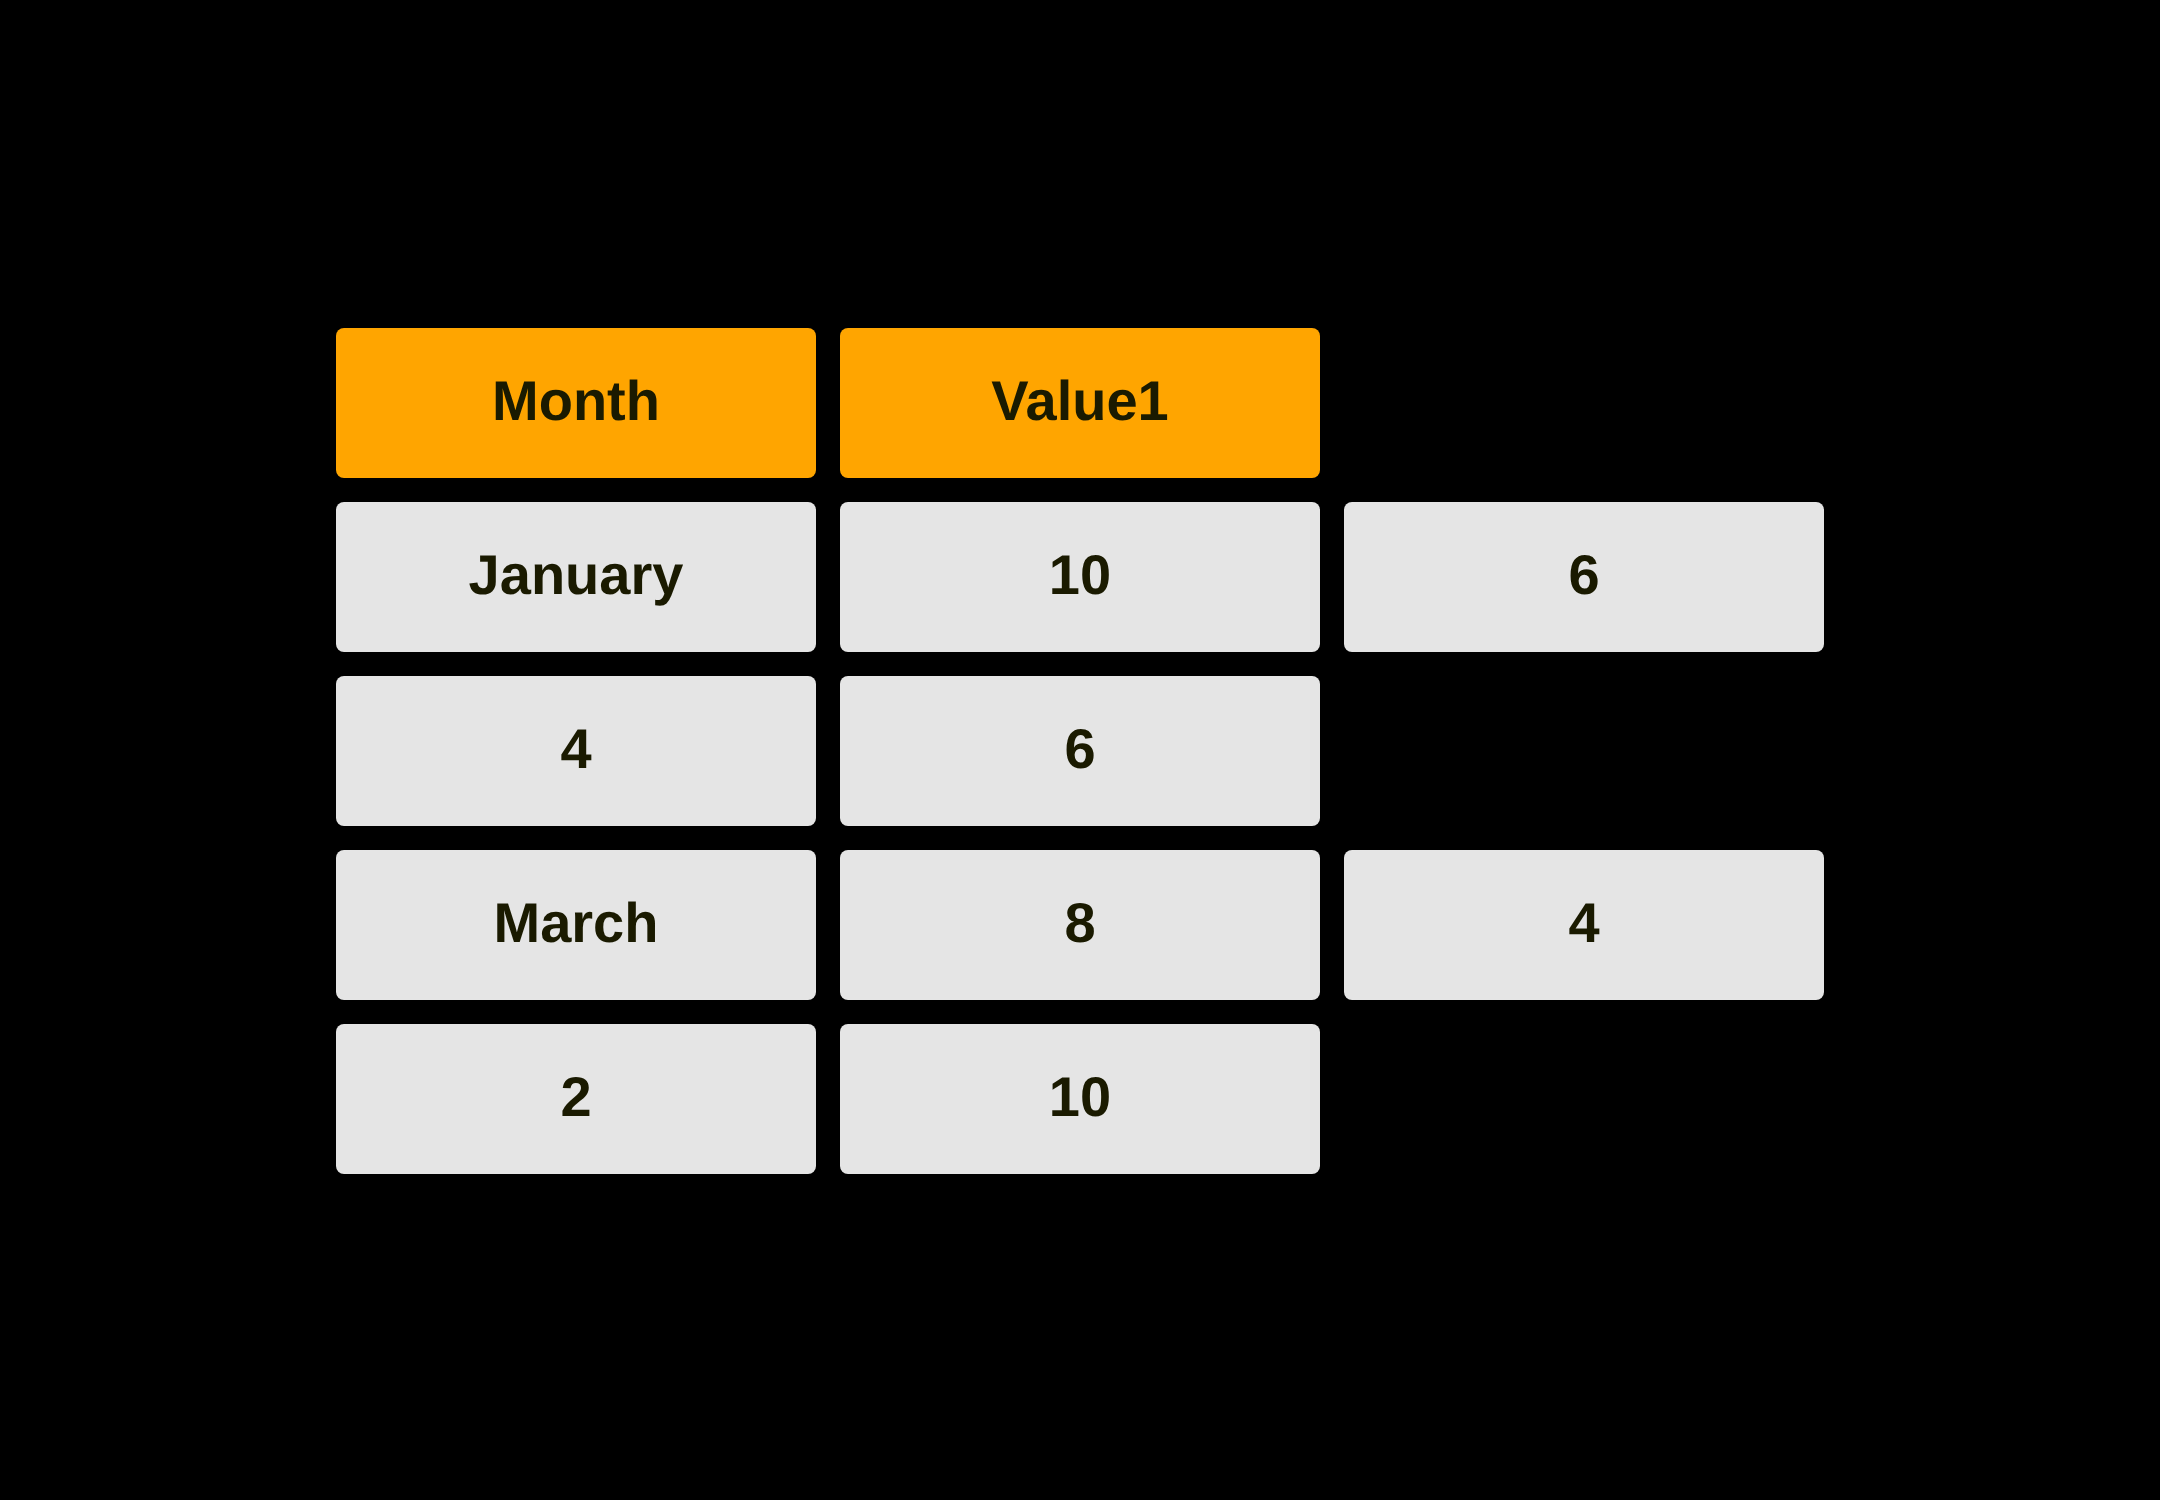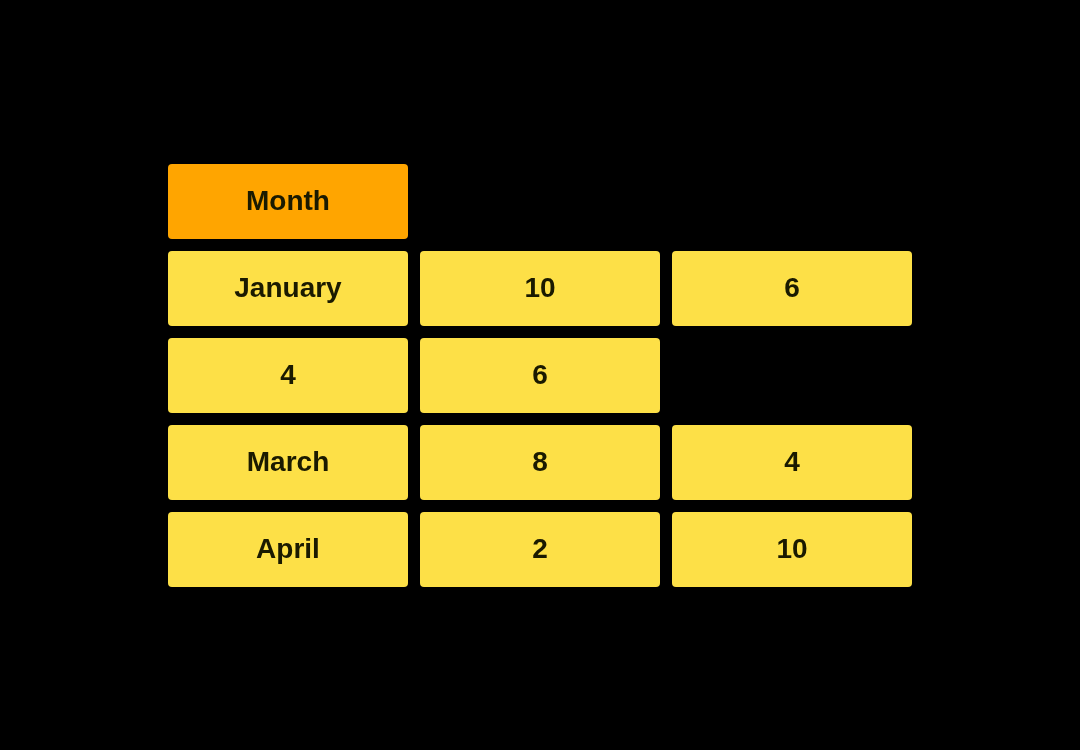--- a/index.html
+++ b/index.html
@@ -45,48 +45,48 @@
       font-weight: bold;
       color: #1a1a00;
       border-radius: 4px;
     }
 
     .header-cell {
       background-color: #FFA500;
     }
 
     .data-cell {
-      background-color: #fde047;
+      background-color: #e5e5e5;
     }
   </style>
 </head>
 <body>
 
 <div class="table-container">
 
   <div class="table-row">
     <div class="cell header-cell">Month</div>
+    <div class="cell header-cell">Value1</div>
   </div>
 
   <div class="table-row">
     <div class="cell data-cell">January</div>
     <div class="cell data-cell">10</div>
     <div class="cell data-cell">6</div>
   </div>
 
   <div class="table-row">
     <div class="cell data-cell">4</div>
     <div class="cell data-cell">6</div>
   </div>
 
   <div class="table-row">
     <div class="cell data-cell">March</div>
     <div class="cell data-cell">8</div>
     <div class="cell data-cell">4</div>
   </div>
 
   <div class="table-row">
-    <div class="cell data-cell">April</div>
     <div class="cell data-cell">2</div>
     <div class="cell data-cell">10</div>
   </div>
 
 </div>
 
 </body></html>

